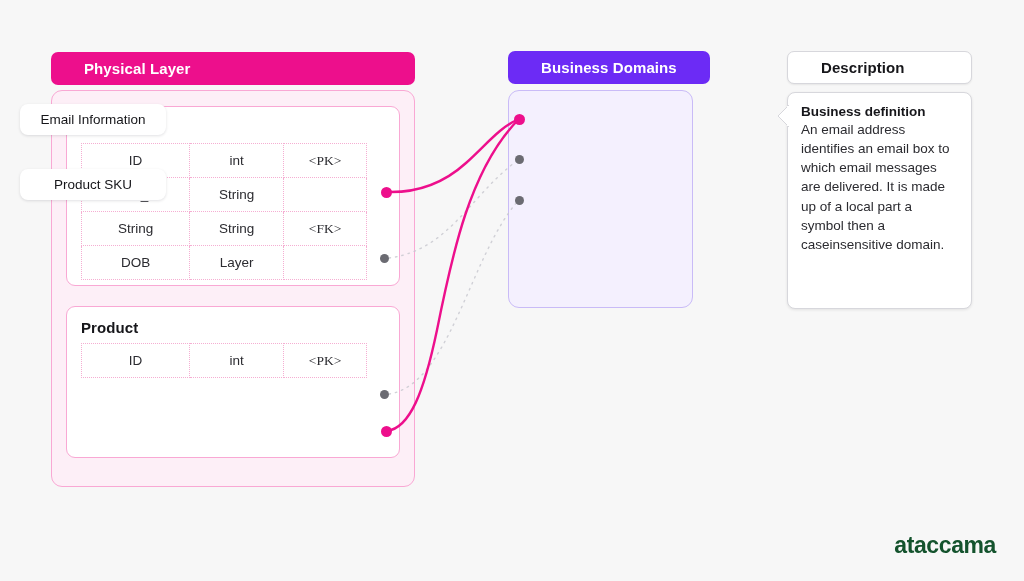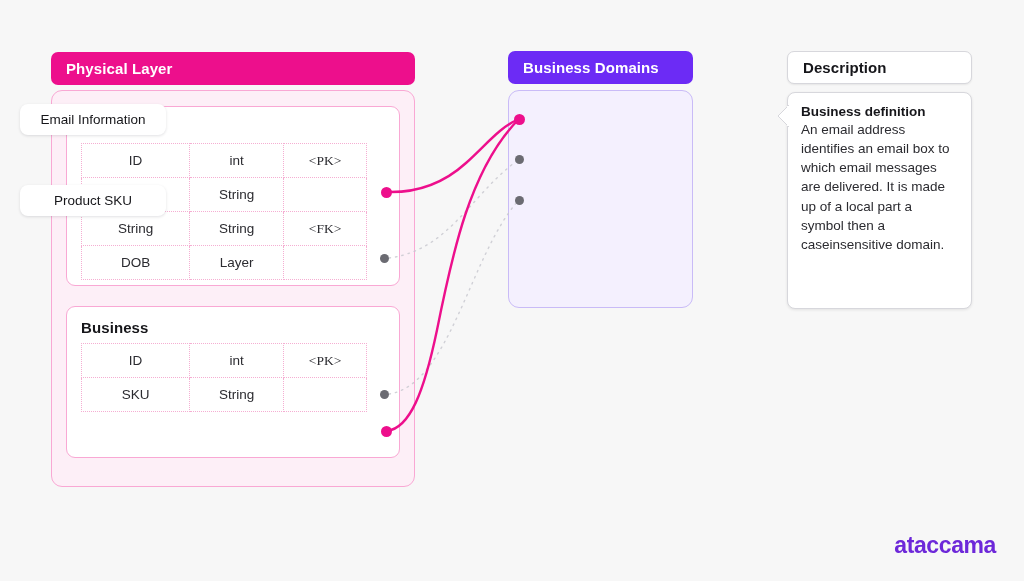--- a/index.html
+++ b/index.html
@@ -35,36 +35,36 @@
   
   .chip {
     position: absolute;
     display: flex;
     align-items: center;
     box-sizing: border-box;
     border-radius: 7px;
     font-size: 15px;
     font-weight: bold;
     letter-spacing: 0.1px;
-    padding: 0 15px;
+    padding: 0 33px;
   }
 
   #physical-header {
     left: 51px;
     top: 52px;
     width: 364px;
     height: 33px;
     background: #ed0f8c;
     color: #ffffff;
   }
 
   #domains-header {
     left: 508px;
     top: 51px;
-    width: 185px;
+    width: 202px;
     height: 33px;
     background: #6c2bf5;
     color: #ffffff;
   }
 
   #description-header {
     left: 787px;
     top: 51px;
     width: 185px;
     height: 33px;
@@ -166,21 +166,21 @@
     display: flex;
     align-items: center;
     justify-content: center;
     font-size: 13.5px;
     color: #16161a;
     z-index: 6;
   }
 
   #domain-pill-0 { top: 104px; }
   #domain-pill-1 { top: 144px; }
-  #domain-pill-2 { top: 185px; }
+  #domain-pill-2 { top: 169px; }
 
   
   #description-card {
     position: absolute;
     left: 787px;
     top: 92px;
     width: 185px;
     height: 217px;
     box-sizing: border-box;
     background: #ffffff;
@@ -231,21 +231,21 @@
   }
 
   
   #logo {
     position: absolute;
     right: 28px;
     bottom: 22px;
     font-size: 23px;
     font-weight: bold;
     letter-spacing: -0.4px;
-    color: #6d28d9;
+    color: #14532d;
     z-index: 8;
   }
 </style>
 </head>
 <body>
 
 <div class="canvas">
 
   <svg class="connectors" viewBox="0 0 1024 581" xmlns="http://www.w3.org/2000/svg">
 
@@ -292,32 +292,27 @@
         <tr>
           <td class="col-name">DOB</td>
           <td class="col-type">Layer</td>
           <td class="col-key"></td>
         </tr>
       </tbody>
     </table>
   </div>
 
   <div class="entity-card" id="products-card">
-    <div class="entity-title">Business</div>
+    <div class="entity-title">Product</div>
     <table class="entity-table">
       <tbody>
         <tr>
           <td class="col-name">ID</td>
           <td class="col-type">int</td>
           <td class="col-key">&lt;PK&gt;</td>
-        </tr>
-        <tr>
-          <td class="col-name">SKU</td>
-          <td class="col-type">String</td>
-          <td class="col-key"></td>
         </tr>
       </tbody>
     </table>
   </div>
 
   <div class="dot dot-pink" style="left:381px; top:187px;"></div>
   <div class="dot dot-gray" style="left:380px; top:254px;"></div>
   <div class="dot dot-gray" style="left:380px; top:390px;"></div>
   <div class="dot dot-pink" style="left:381px; top:426px;"></div>
 

